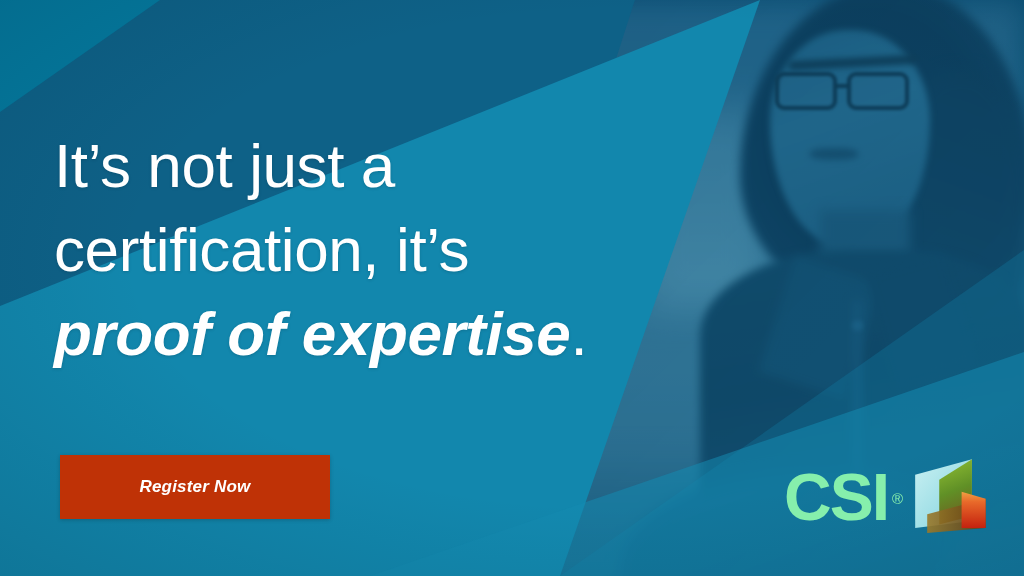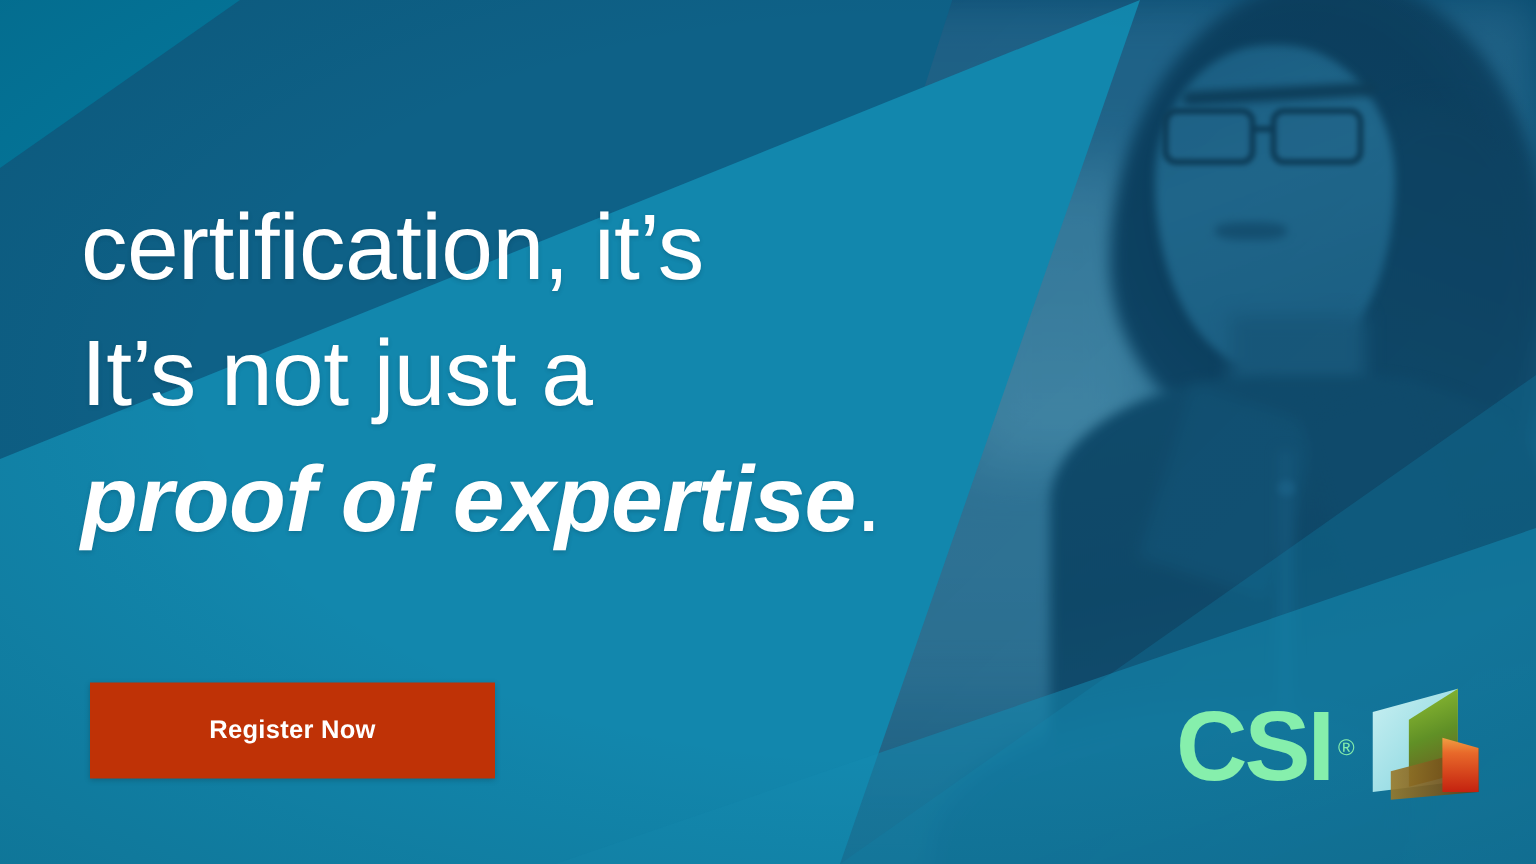--- a/index.html
+++ b/index.html
@@ -208,20 +208,21 @@
     background:#bf3206;
     border:none;
     color:#ffffff;
     font-size:17px;
     font-weight:700;
     letter-spacing:.2px;
     font-family:"Liberation Sans", sans-serif;
     cursor:pointer;
     display:flex; align-items:center; justify-content:center;
     box-shadow:0 1px 4px rgba(0,0,0,.20);
+    font-style:italic;
   }
 
   
   .logo {
     position:absolute; right:28px; bottom:36px;
     display:flex; align-items:center; gap:8px;
   }
   .logo-word {
     position:relative;
     color:#86efac;
@@ -284,22 +285,22 @@
 
   <div class="shape-left"></div>
   <div class="shape-bottom"></div>
   <div class="shape-topleft"></div>
   <div class="shape-diag-right2"></div>
   <div class="shape-diag-right"></div>
 
   <div class="vignette"></div>
 
   <h1 class="headline">
+    <span class="line">It’s not just a</span>
     <span class="line">certification, it’s</span>
-    <span class="line">It’s not just a</span>
     <span class="line"><i class="em">proof of expertise</i><span>.</span></span>
   </h1>
 
   <button class="cta">Register Now</button>
 
   <div class="logo">
     <div class="logo-word">
       <span>CSI</span>
       <span class="logo-reg">®</span>
     </div>

